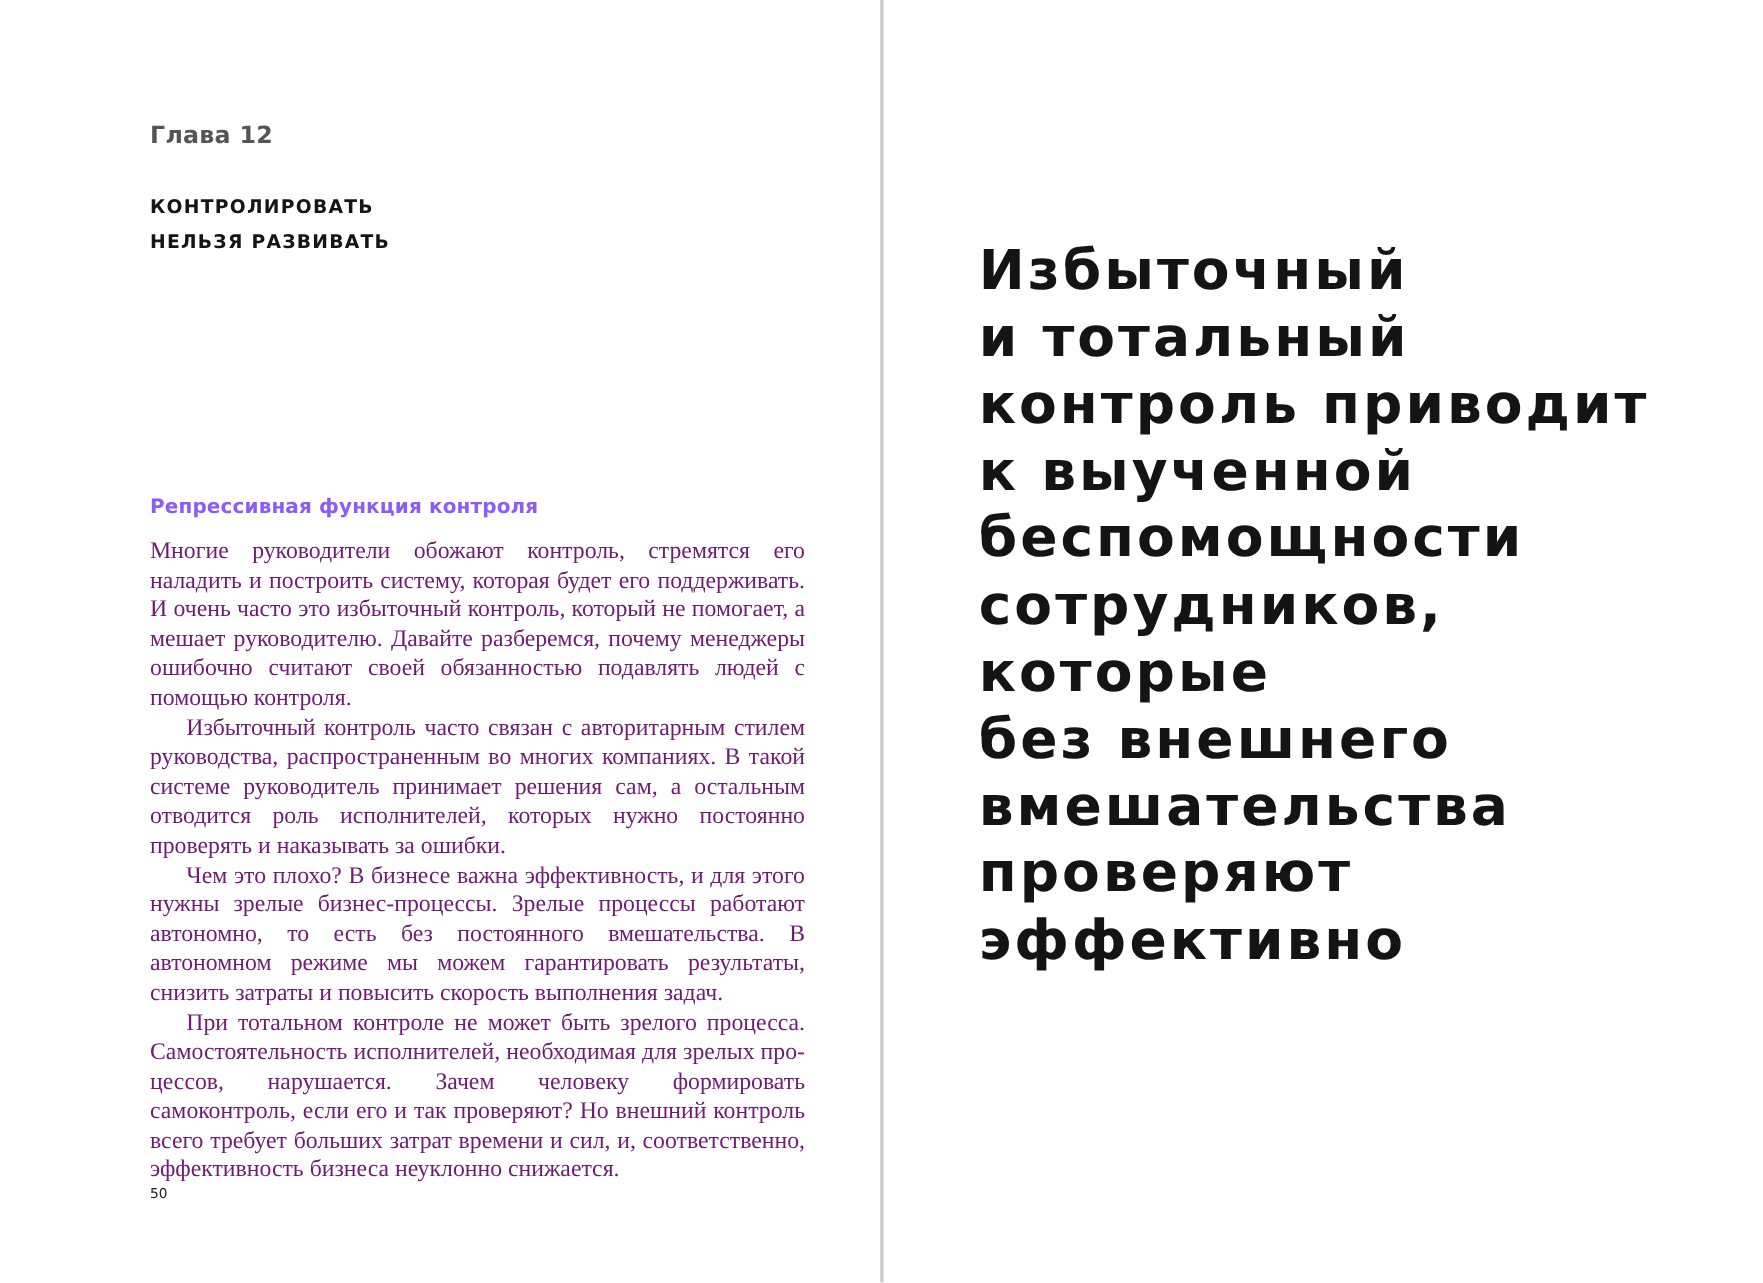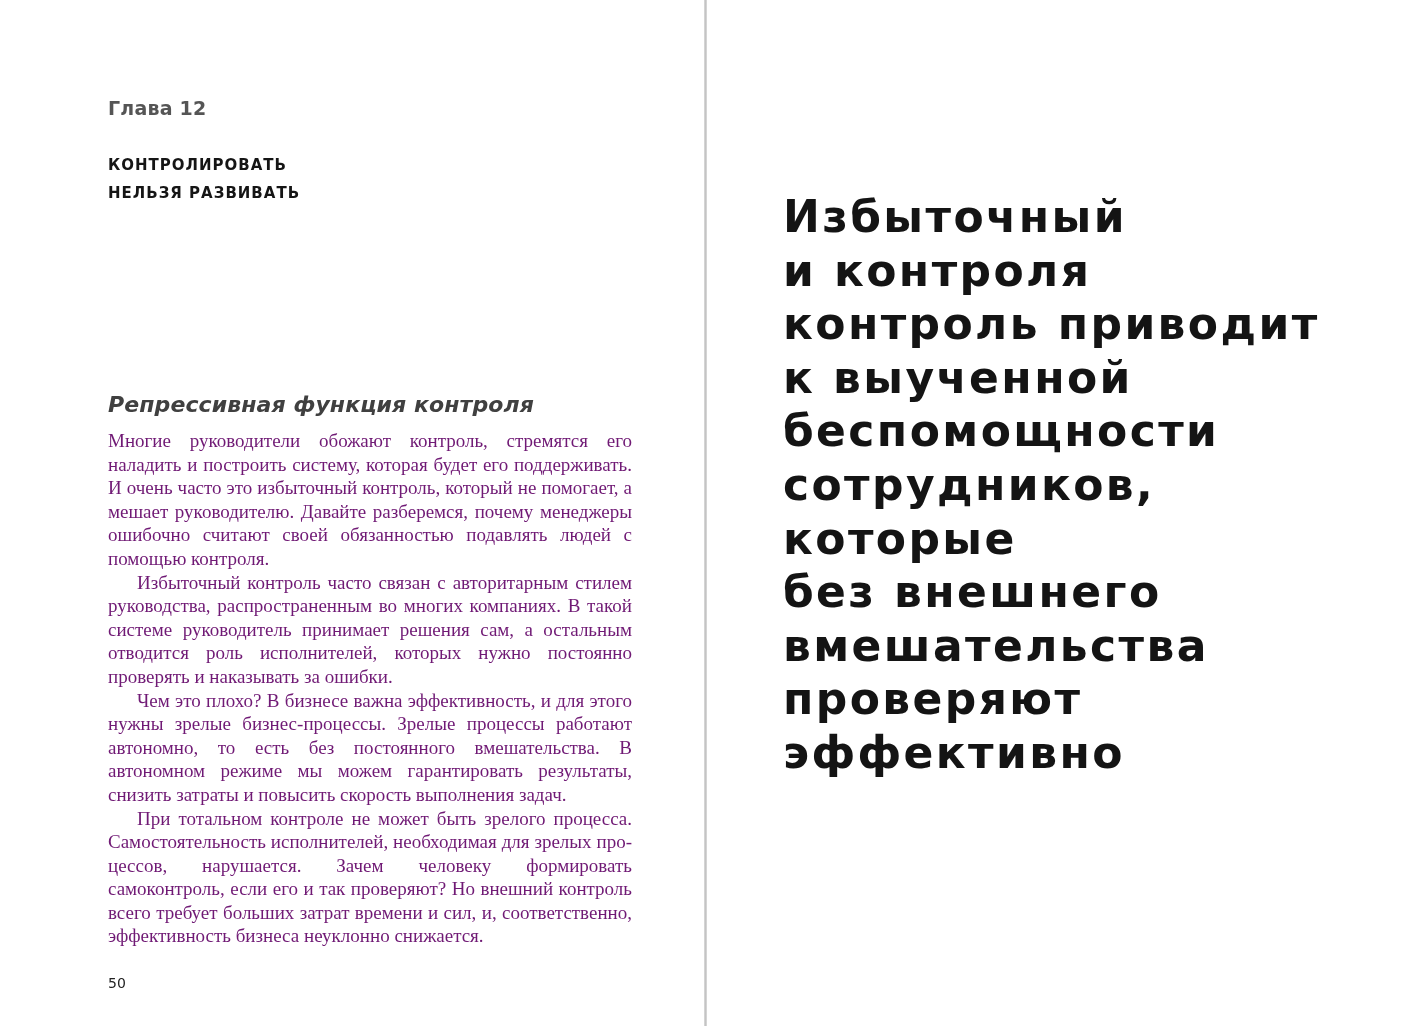--- a/index.html
+++ b/index.html
@@ -15,21 +15,21 @@
     }
     .spread {
       position: absolute;
       left: 0; top: 0;
       width: 1410px;
       height: 1026px;
       background: #ffffff;
     }
     .page-left {
       position: absolute;
-      left: 4px; top: 0;
+      left: 16px; top: 0;
       width: 704px;
       height: 1004px;
     }
     .page-right {
       position: absolute;
       left: 707px; top: 0;
       width: 725px;
       height: 1026px;
       padding-left: 16px;
     }
@@ -64,27 +64,26 @@
       letter-spacing: 1.0px;
       margin: 0;
     }
     .chapter-title span { display: block; white-space: nowrap; }
     .section-heading {
       position: absolute;
       left: 104px;
       top: 393px;
       font-family: "DejaVu Sans", sans-serif;
       font-weight: bold;
-      font-size: 22px;
+      font-size: 16px;
       line-height: 24px;
-      color: #404040;
+      color: #8b5cf6;
       margin: 0;
       white-space: nowrap;
       letter-spacing: 0.1px;
-      font-style: italic;
     }
     .body-text {
       position: absolute;
       left: 104px;
       top: 429px;
       width: 524px;
       font-family: "Liberation Serif", serif;
       font-size: 19px;
       line-height: 23.6px;
       color: #701a75;
@@ -95,24 +94,23 @@
       margin: 0;
       text-indent: 29px;
       hyphens: manual;
     }
     .body-text p.first { text-indent: 0; }
     .page-number {
       position: absolute;
       left: 104px;
       top: 948px;
       font-family: "DejaVu Sans", sans-serif;
-      font-size: 14px;
+      font-size: 11px;
       color: #222222;
       line-height: 14px;
-      margin-top: 28px;
     }
     .pull-quote {
       position: absolute;
       left: 76px;
       top: 190px;
       font-family: "DejaVu Sans", sans-serif;
       font-weight: bold;
       font-size: 44px;
       line-height: 53.6px;
       letter-spacing: 2.4px;
@@ -147,21 +145,21 @@
     </div>
 
     <div class="page-number">50</div>
   </div>
 
   <div class="gutter"></div>
 
   <div class="page-right">
     <blockquote class="pull-quote">
       <span>Избыточный</span>
-      <span>и контроля</span>
+      <span>и тотальный</span>
       <span>контроль приводит</span>
       <span>к выученной</span>
       <span>беспомощности</span>
       <span>сотрудников,</span>
       <span>которые</span>
       <span>без внешнего</span>
       <span>вмешательства</span>
       <span>проверяют</span>
       <span>эффективно</span>
     </blockquote>

